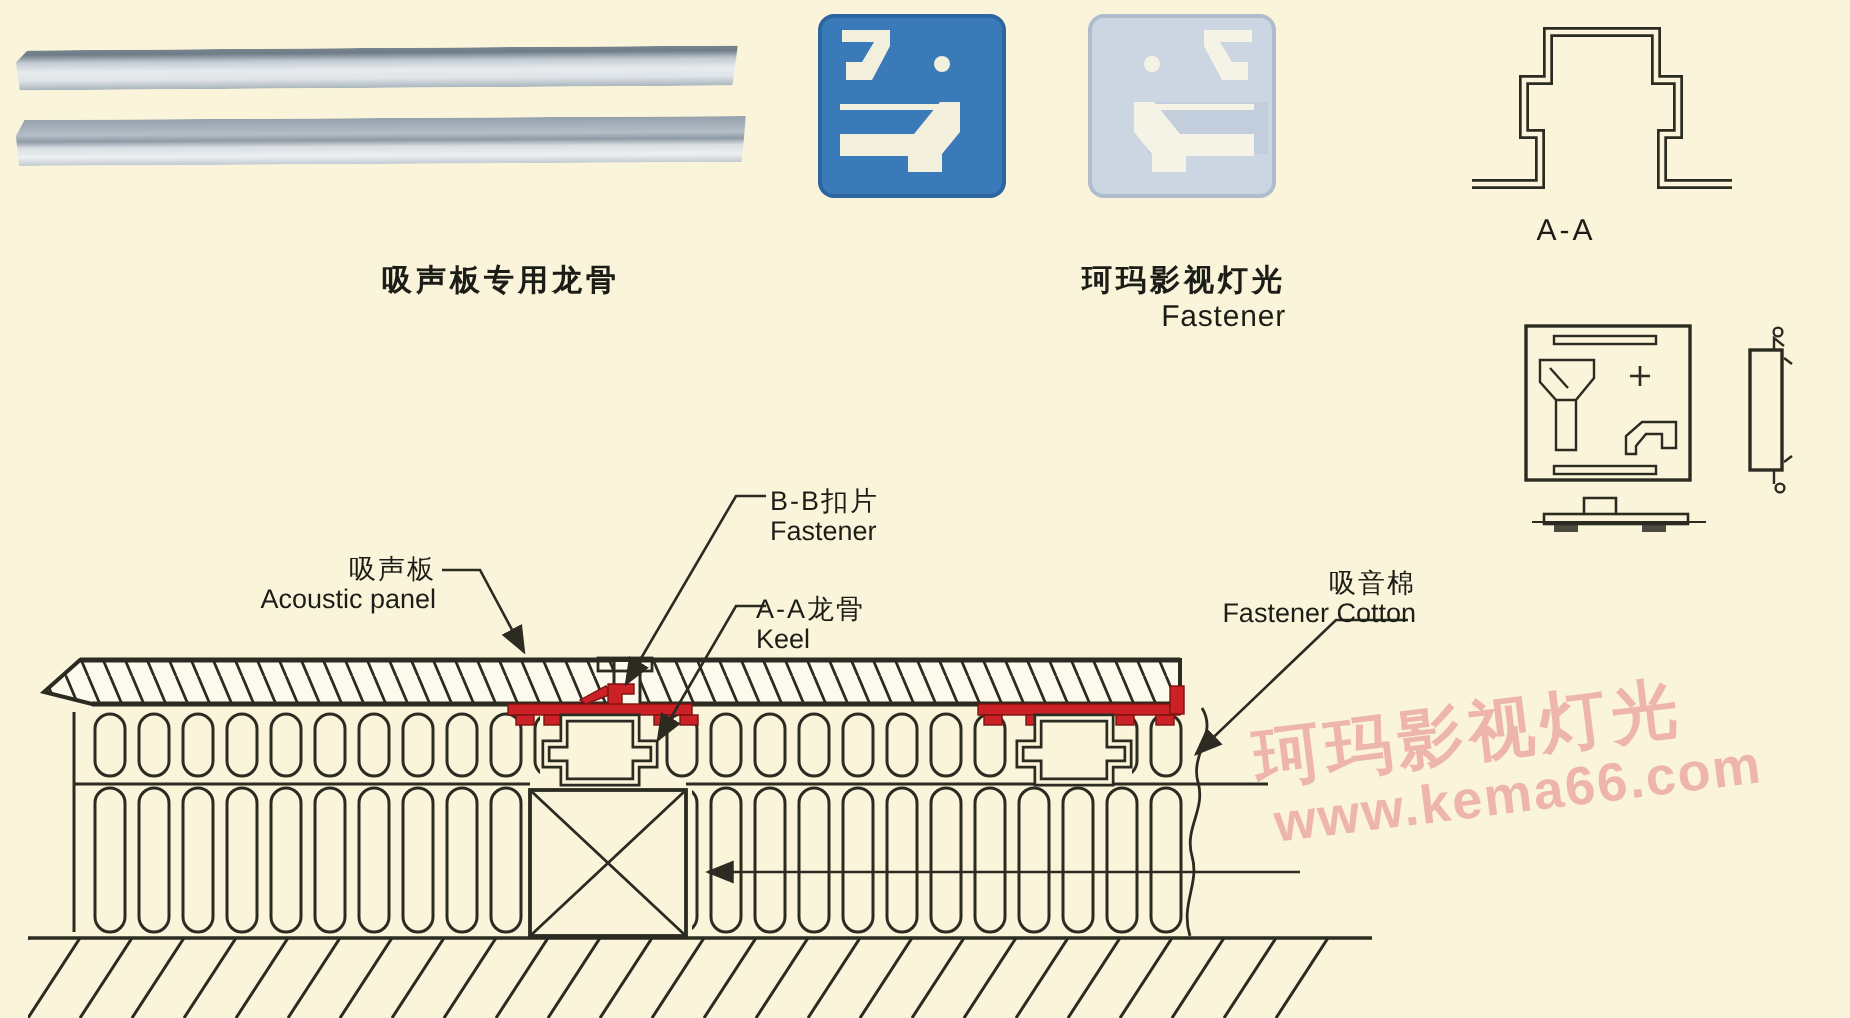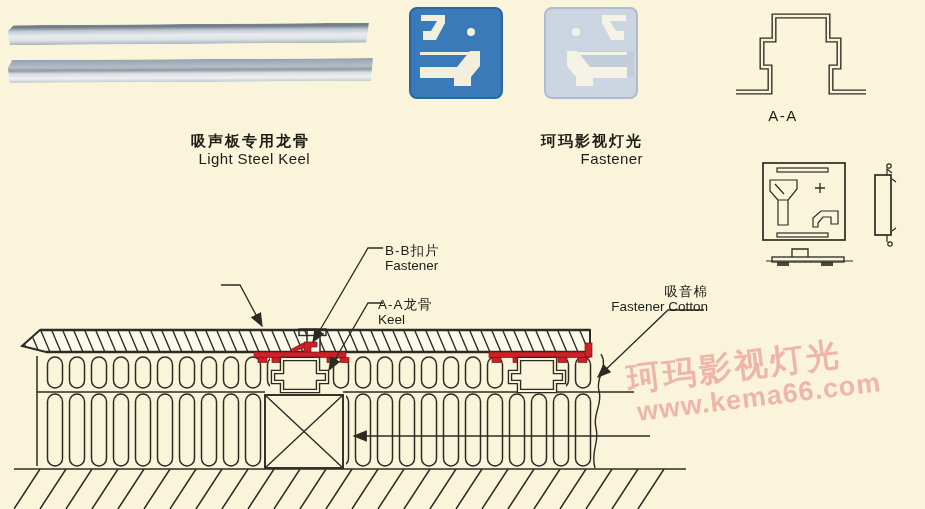--- a/index.html
+++ b/index.html
@@ -47,21 +47,20 @@
 </head>
 <body>
 
 <div id="stage">
 
   <div id="bar1" class="bar"></div>
   <div id="bar2" class="bar"></div>
 
   <div class="caption" style="left:60px;top:131px;width:250px">
     <div class="zh">吸声板专用龙骨</div>
-    <div class="en">Light Steel Keel</div>
   </div>
 
   <svg class="abs" style="left:405px;top:5px;z-index:2" width="110" height="100" viewBox="0 0 110 100">
     <defs>
       <g id="clipcuts">
         <path d="M16,10 h24 v8 l-9,17 h-13 v-9 h8 l6,-10 h-16 z"></path>
         <circle cx="66" cy="27" r="4"></circle>
         <rect x="15" y="47" width="53" height="3"></rect>
         <path d="M15,62 h37 l13,-16 h10 v15 l-9,11 v9 h-17 v-8 h-34 z"></path>
       </g>
@@ -203,20 +202,24 @@
 
     <g class="ln" stroke-width="1.3">
       <path d="M221,285 H240 L262,326" marker-end="url(#arr)"></path>
       <path d="M383,248 H368 L313,342" marker-end="url(#arr)"></path>
       <path d="M383,303 H368 L329,370" marker-end="url(#arr)"></path>
       <path d="M704,310 H668 L598,377" marker-end="url(#arr)"></path>
       <path d="M650,436 H354" marker-end="url(#arr)"></path>
     </g>
   </svg>
 
+  <div class="dlabel r" style="left:110px;top:277px;width:108px">
+    <div class="zh">吸声板</div>
+    <div class="en">Acoustic panel</div>
+  </div>
 
   <div class="dlabel" style="left:385px;top:243px">
     <div class="zh">B-B扣片</div>
     <div class="en">Fastener</div>
   </div>
 
   <div class="dlabel" style="left:378px;top:297px;width:60px">
     <div class="zh">A-A龙骨</div>
     <div class="en en-r">Keel</div>
   </div>

